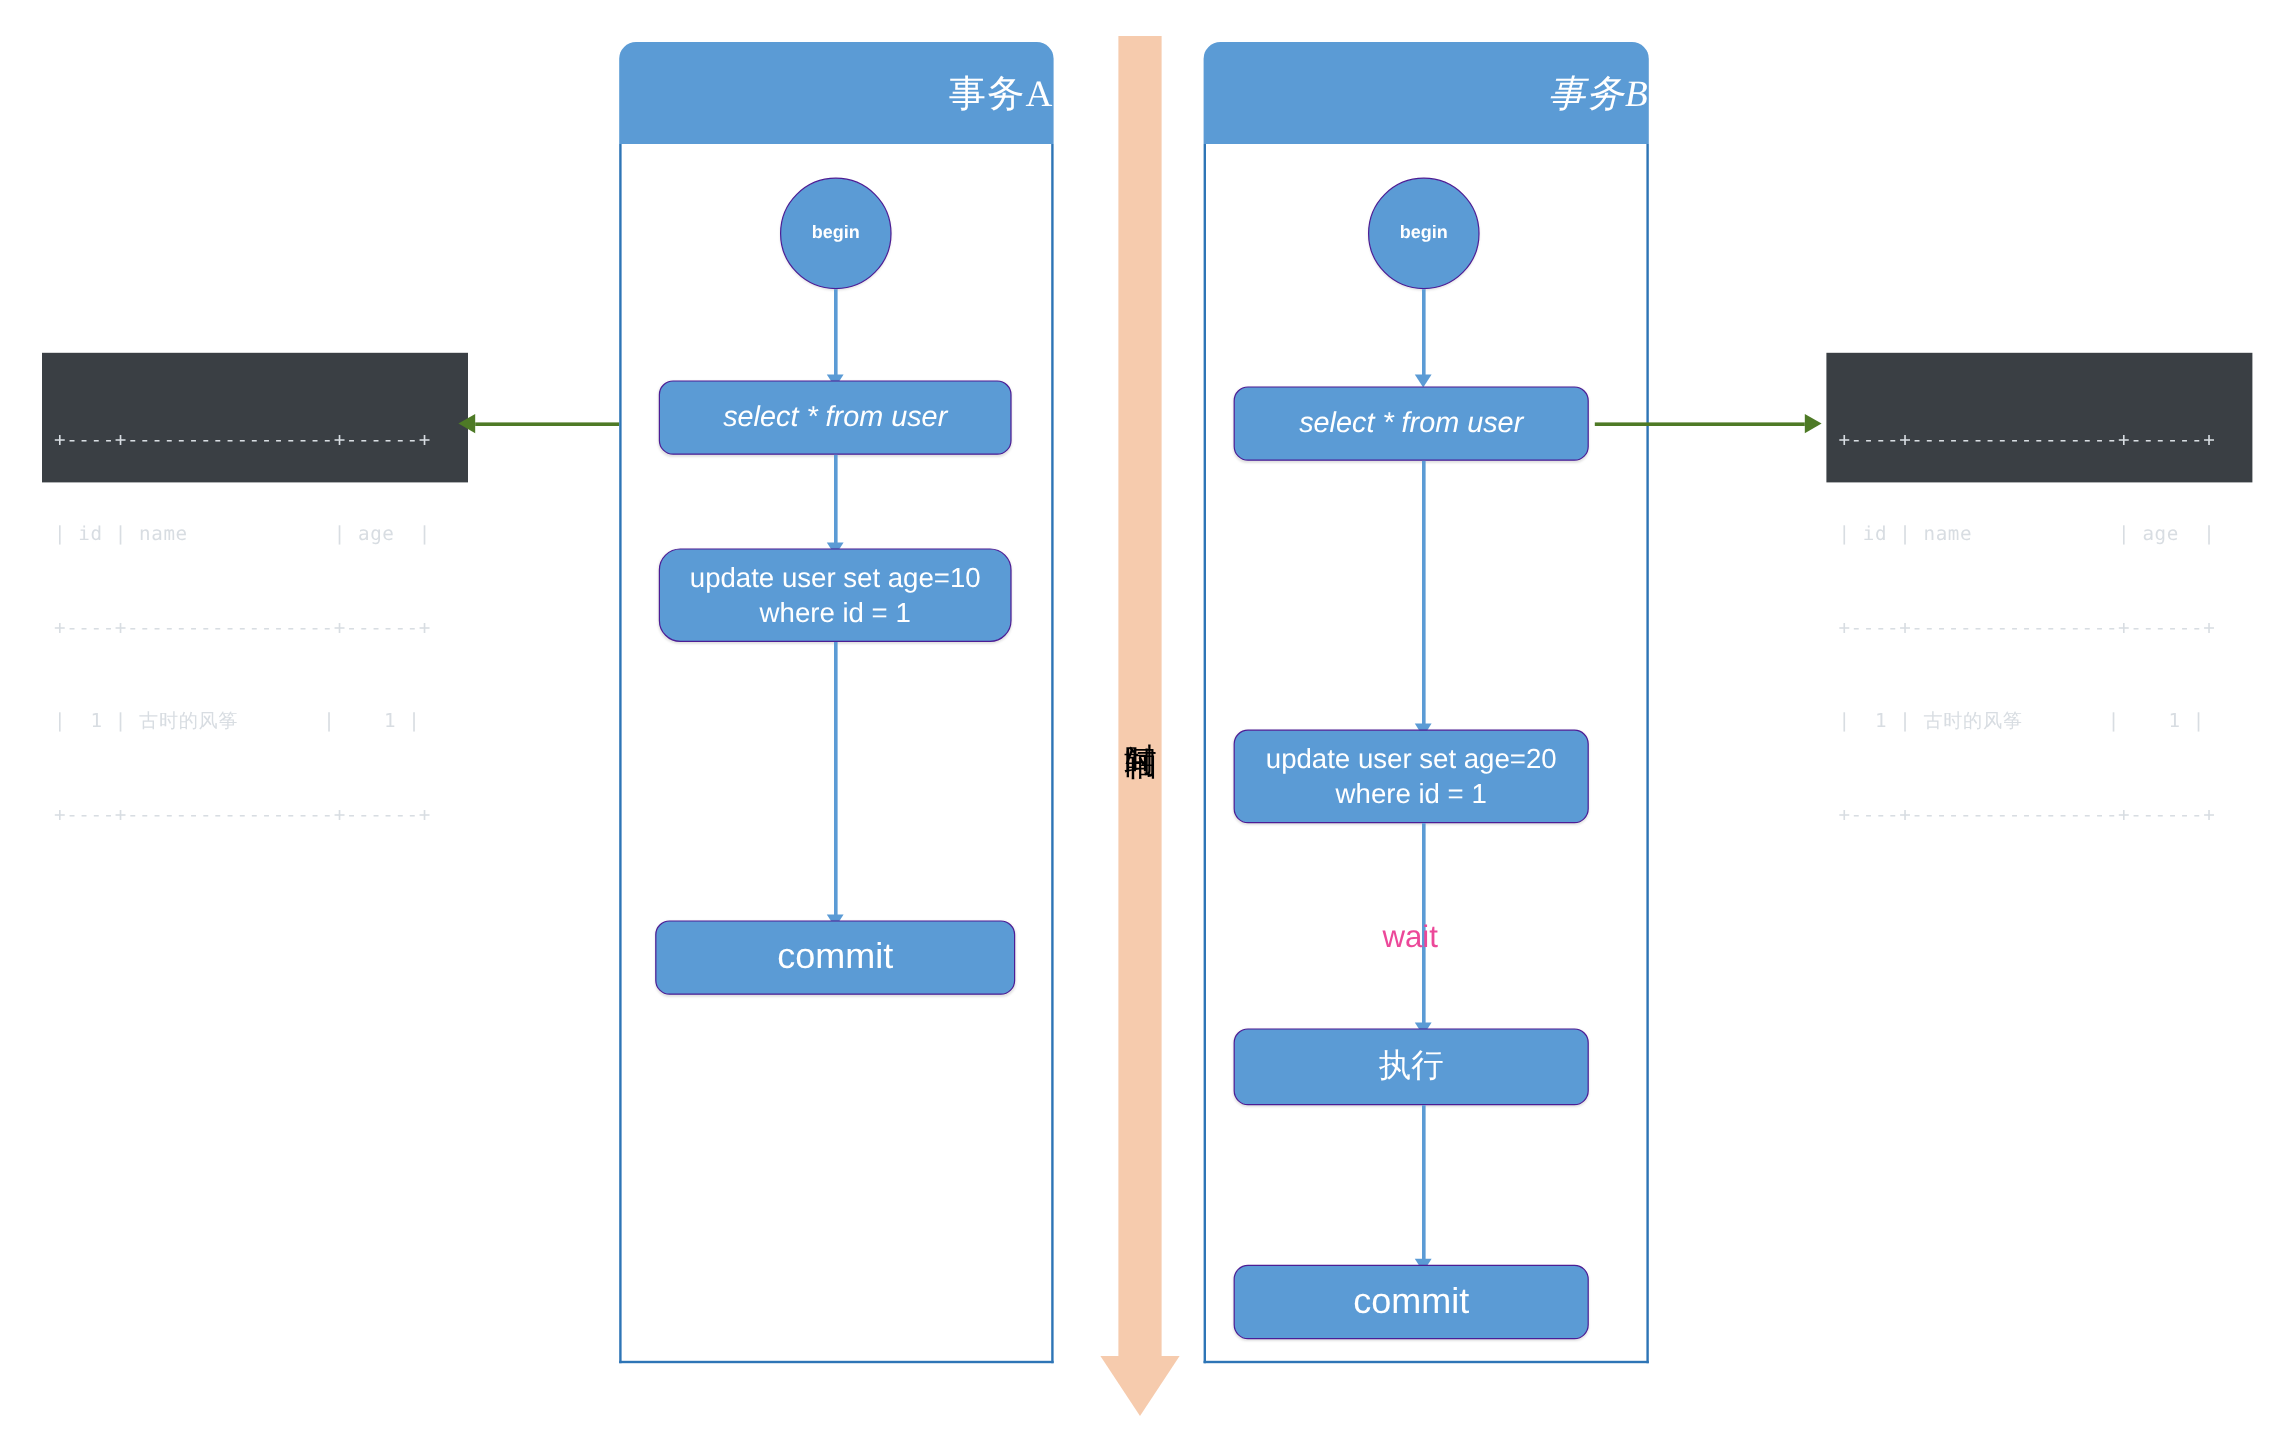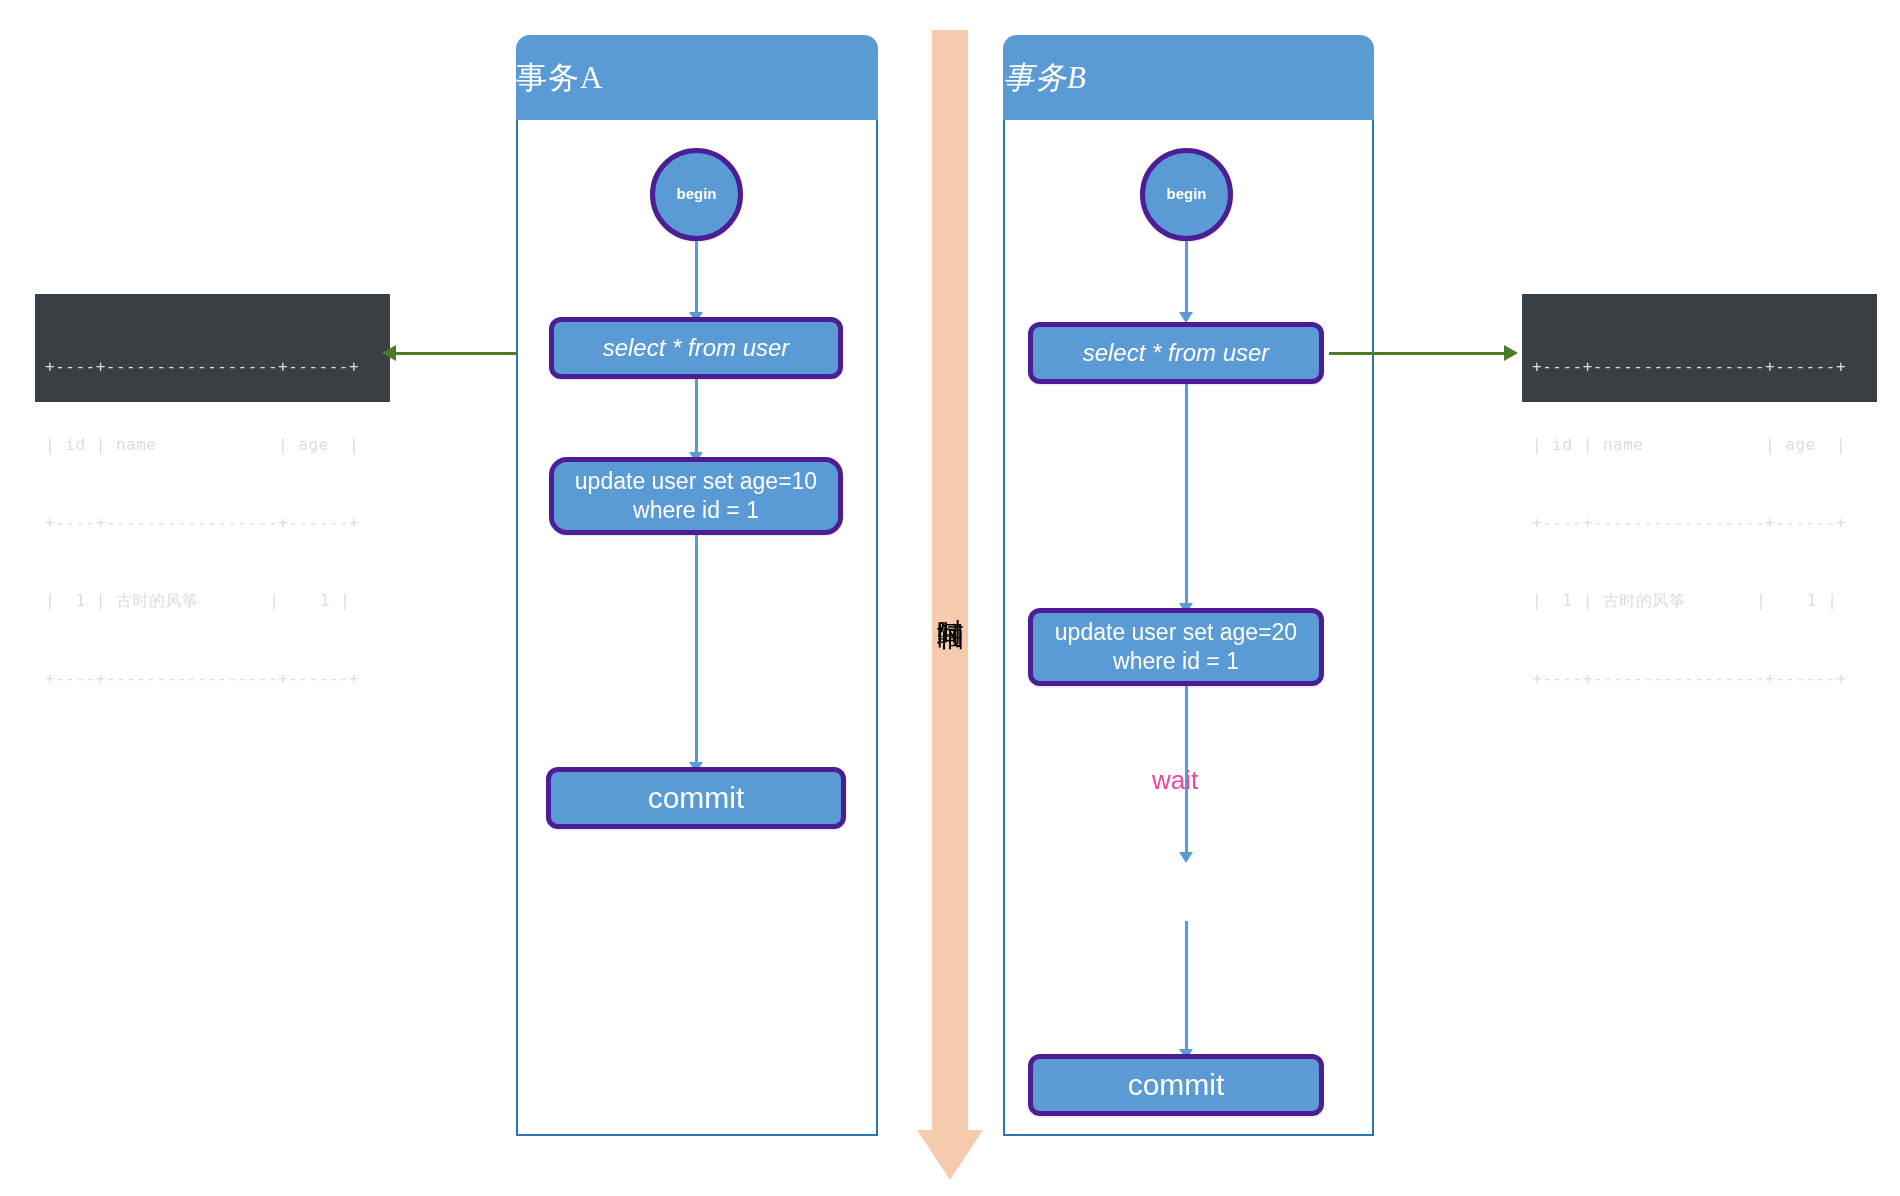--- a/index.html
+++ b/index.html
@@ -27,32 +27,32 @@
     background: #ffffff;
   }
   .lane-header {
     position: absolute;
     box-sizing: border-box;
     background: #5b9bd5;
     border-radius: 14px 14px 0 0;
     color: #ffffff;
     display: flex;
     align-items: center;
-    justify-content: flex-start;
+    justify-content: flex-end;
     font-size: 31px;
     letter-spacing: 1px;
     font-family: "Liberation Serif", "DejaVu Serif", serif;
   }
 
   
   .node {
     position: absolute;
     box-sizing: border-box;
     background: #5b9bd5;
-    border: 5px solid #4c1d95;
+    border: 1px solid #4c1d95;
     border-radius: 12px;
     color: #ffffff;
     display: flex;
     align-items: center;
     justify-content: center;
     text-align: center;
     line-height: 1.25;
     box-shadow: 0 1px 2px rgba(0,0,0,0.12);
   }
   .node.circle {
@@ -225,20 +225,23 @@
 
   <div class="node update" style="left:1028px; top:608px; width:296px; height:78px; flex-direction:column;">
     <span>update user set age=20</span>
     <span>where id = 1</span>
   </div>
 
   <div class="conn" style="left:1185px; top:686px; height:171px;"></div>
   <div class="conn-head" style="left:1179px; top:852px;"></div>
   <div class="wait-label" style="left:1152px; top:765px;">wait</div>
 
+  <div class="node cjk" style="left:1028px; top:857px; width:296px; height:64px;">
+    <span>执行</span>
+  </div>
 
   <div class="conn" style="left:1185px; top:921px; height:133px;"></div>
   <div class="conn-head" style="left:1179px; top:1049px;"></div>
 
   <div class="node commit" style="left:1028px; top:1054px; width:296px; height:62px;">
     <span>commit</span>
   </div>
 
   <div class="green-line" style="left:1329px; top:352px; width:175px;"></div>
   <div class="green-head right" style="left:1504px; top:345px;"></div>

